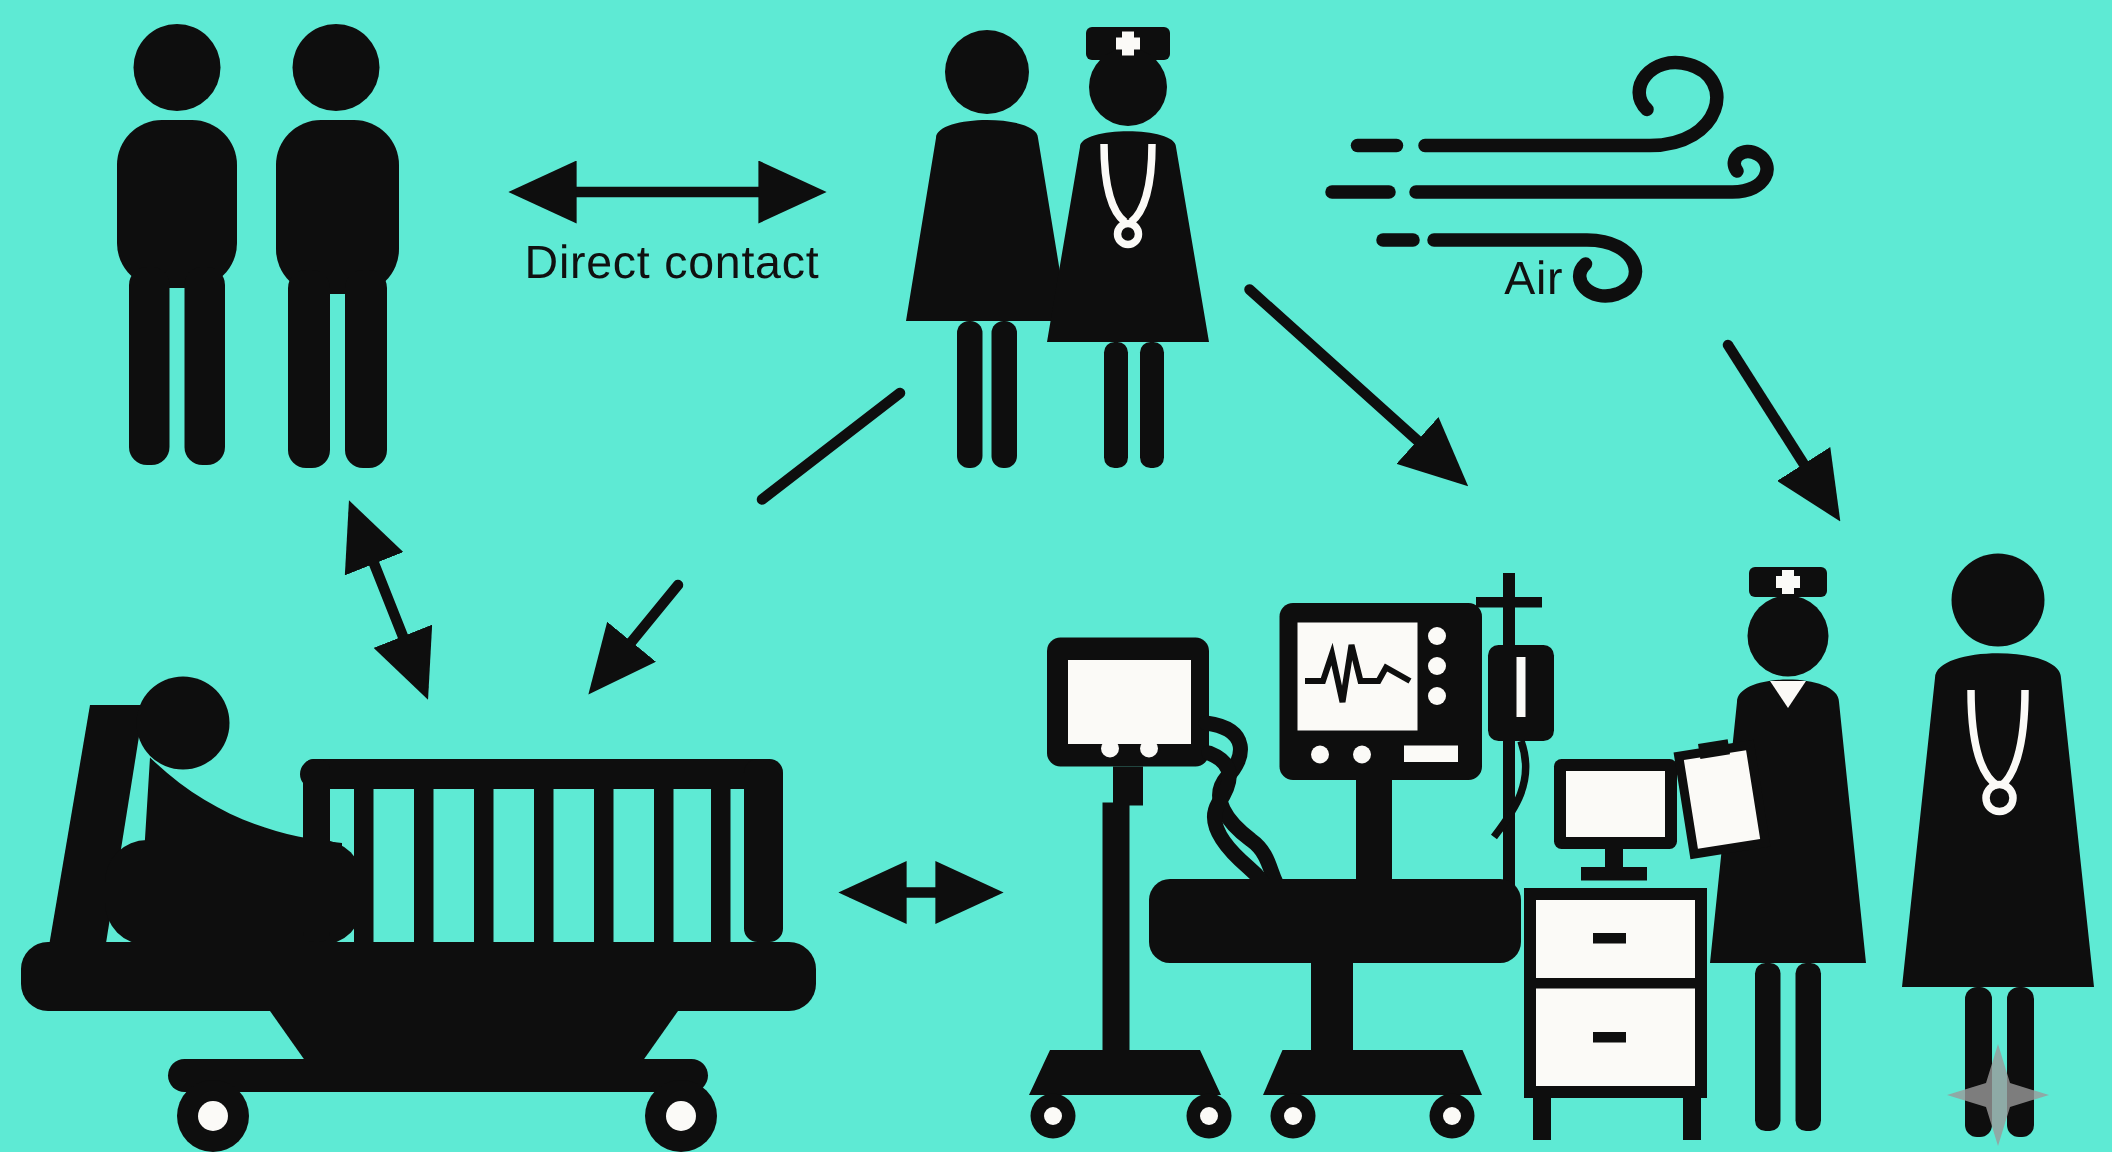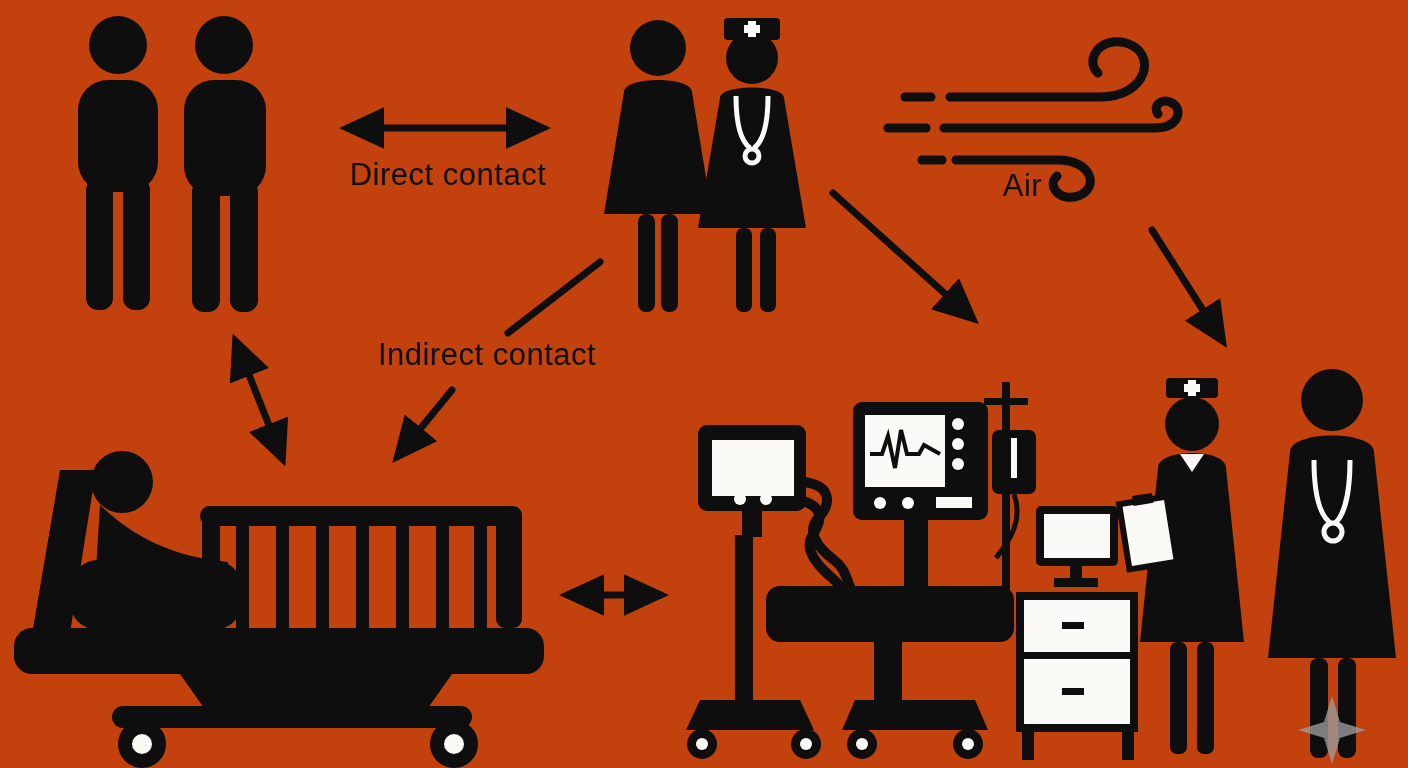--- a/index.html
+++ b/index.html
@@ -1,19 +1,19 @@
 <!DOCTYPE html>
 <html><head>
 <meta charset="utf-8">
 <style>
   html,body{margin:0;padding:0;background:#e8e8e8;}
   .stage{
     position:relative;
     width:1408px;height:768px;
-    background:#c2410c;
+    background:#5eead4;
     overflow:hidden;
     font-family:"Liberation Sans", sans-serif;
   }
   .stage svg{position:absolute;left:0;top:0;}
   .lbl{
     position:absolute;
     color:#101010;
     font-size:31px;
     font-weight:500;
     letter-spacing:.5px;
@@ -220,15 +220,14 @@
         <path d="M 1314 460 C 1314 500 1322 518 1332 524"></path>
         <path d="M 1350 460 C 1350 500 1342 518 1334 524"></path>
         <circle cx="1333" cy="532" r="9"></circle>
       </g>
     </g>
 
     <polygon points="1332,696 1340,722 1366,730 1340,738 1332,764 1324,738 1298,730 1324,722" fill="#9a9a9a" opacity="0.8"></polygon>
   </svg>
 
   <div class="lbl lbl-direct">Direct contact</div>
-  <div class="lbl lbl-indirect">Indirect contact</div>
   <div class="lbl lbl-air">Air</div>
 </div>
 
 </body></html>

